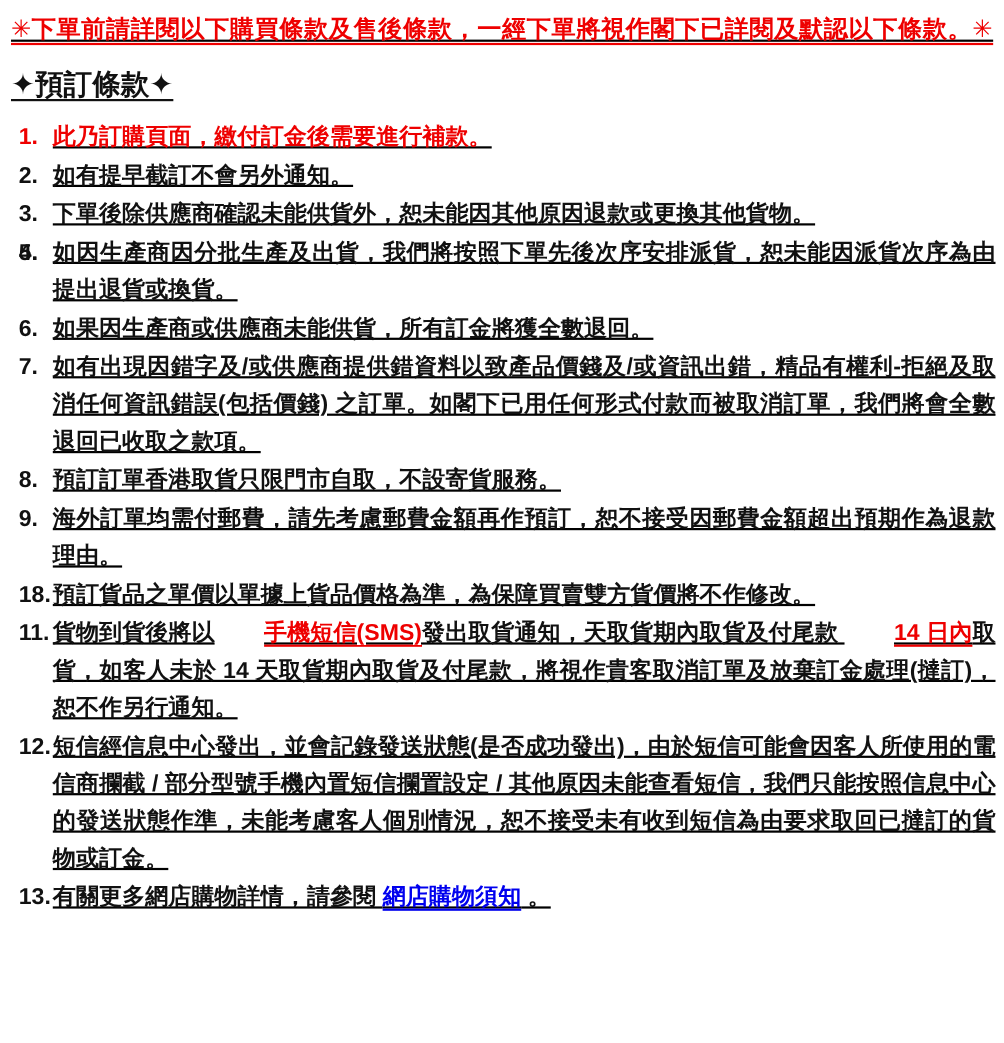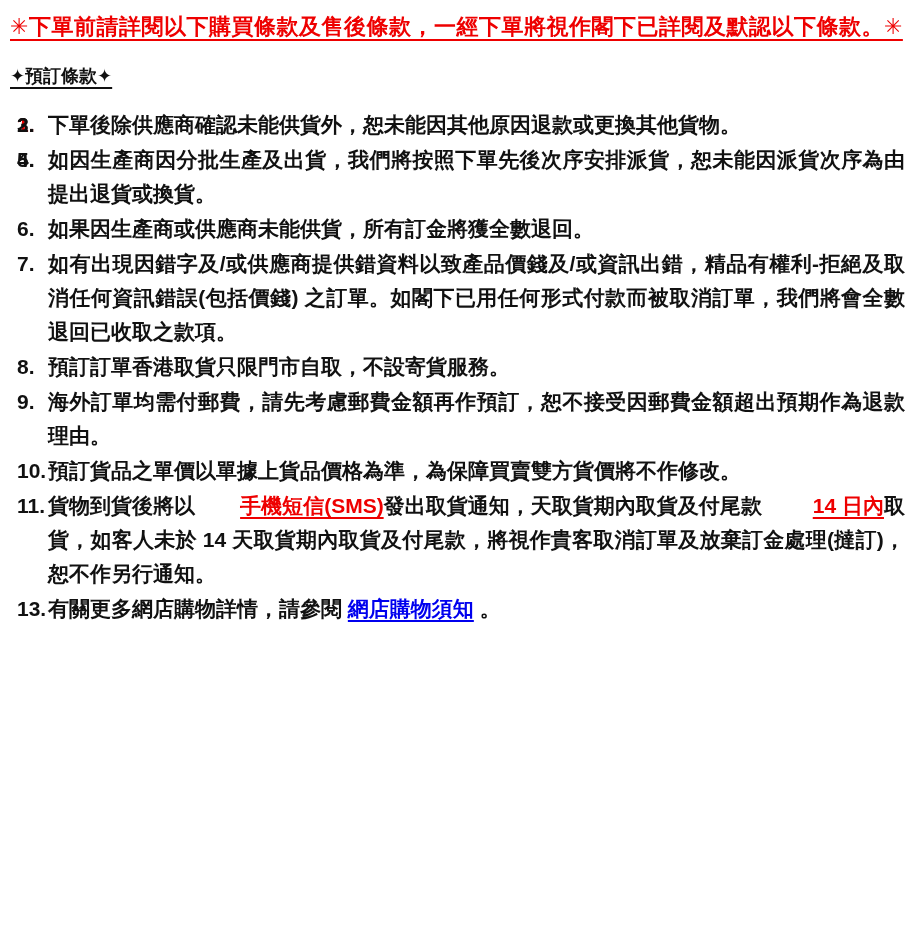--- a/index.html
+++ b/index.html
@@ -11,38 +11,39 @@
   * { box-sizing: border-box; }
   html, body { margin: 0; padding: 0; background: var(--bg); }
   body { font-family: "Liberation Sans", "DejaVu Sans", sans-serif; }
 
   .page {
     width: 913px;
     height: 948px;
     background: var(--bg);
     padding: 10px 8px 0 10px;
     overflow: hidden;
+    text-decoration: underline;
   }
 
   .notice {
     color: var(--red);
     font-size: 22px;
     font-weight: 700;
     line-height: 30px;
     text-decoration: underline;
     text-decoration-thickness: 2px;
     text-underline-offset: 5px;
     margin: 2px 0 0 0;
     letter-spacing: 0.5px;
   }
 
   .section-title {
     display: inline-block;
     color: var(--ink);
-    font-size: 18px;
+    font-size: 26px;
     font-weight: 700;
     line-height: 28px;
     text-decoration: underline;
     text-decoration-thickness: 2px;
     text-underline-offset: 5px;
     margin: 20px 0 0 0;
   }
 
   .terms {
     list-style: none;
@@ -90,26 +91,27 @@
 </style>
 </head>
 <body>
 
 <div class="page">
   <div class="notice">✳下單前請詳閱以下購買條款及售後條款，一經下單將視作閣下已詳閱及默認以下條款。✳</div>
   <div>
     <span class="section-title">✦預訂條款✦</span>
   </div>
   <ol class="terms" id="terms-list">
-      <li class="term-item all-red"><span class="num">1.</span></li>
-      <li class="term-item"><span class="num">2.</span></li>
+      <li class="term-item all-red"><span class="num">1.</span><span><span class="red">此乃訂購頁面，繳付訂金後需要進行補款。</span></span></li>
+      <li class="term-item"><span class="num">2.</span><span><span class="">如有提早截訂不會另外通知。</span></span></li>
       <li class="term-item"><span class="num">3.</span><span><span class="">下單後除供應商確認未能供貨外，恕未能因其他原因退款或更換其他貨物。</span></span></li>
       <li class="term-item"><span class="num">4.</span></li>
       <li class="term-item"><span class="num">5.</span><span><span class="">如因生產商因分批生產及出貨，我們將按照下單先後次序安排派貨，恕未能因派貨次序為由提出退貨或換貨。</span></span></li>
       <li class="term-item"><span class="num">6.</span><span><span class="">如果因生產商或供應商未能供貨，所有訂金將獲全數退回。</span></span></li>
       <li class="term-item"><span class="num">7.</span><span><span class="">如有出現因錯字及/或供應商提供錯資料以致產品價錢及/或資訊出錯，精品有權利-拒絕及取消任何資訊錯誤(包括價錢) 之訂單。如閣下已用任何形式付款而被取消訂單，我們將會全數退回已收取之款項。</span></span></li>
       <li class="term-item"><span class="num">8.</span><span><span class="">預訂訂單香港取貨只限門市自取，不設寄貨服務。</span></span></li>
       <li class="term-item"><span class="num">9.</span><span><span class="">海外訂單均需付郵費，請先考慮郵費金額再作預訂，恕不接受因郵費金額超出預期作為退款理由。</span></span></li>
-      <li class="term-item"><span class="num">10.</span><span><span class="">預訂貨品之單價以單據上貨品價格為準，為保障買賣雙方貨價將不作修改。</span></span></li>
+      <li class="term-item"><span class="num">18.</span><span><span class="">預訂貨品之單價以單據上貨品價格為準，為保障買賣雙方貨價將不作修改。</span></span></li>
       <li class="term-item"><span class="num">11.</span><span><span class="">貨物到貨後將以</span><span class="red underline">手機短信(SMS)</span><span class="">發出取貨通知，天取貨期內取貨及付尾款 </span><span class="red underline">14 日內</span><span class="">取貨，如客人未於 14 天取貨期內取貨及付尾款，將視作貴客取消訂單及放棄訂金處理(撻訂)，恕不作另行通知。</span></span></li>
+      <li class="term-item"><span class="num">12.</span><span><span class="">短信經信息中心發出，並會記錄發送狀態(是否成功發出)，由於短信可能會因客人所使用的電信商攔截 / 部分型號手機內置短信攔置設定 / 其他原因未能查看短信，我們只能按照信息中心的發送狀態作準，未能考慮客人個別情況，恕不接受未有收到短信為由要求取回已撻訂的貨物或訂金。</span></span></li>
       <li class="term-item"><span class="num">13.</span><span><span class="">有關更多網店購物詳情，請參閱 </span><a href="#" class="link">網店購物須知</a><span class=""> 。</span></span></li>
     </ol>
 </div>
 
 </body></html>

